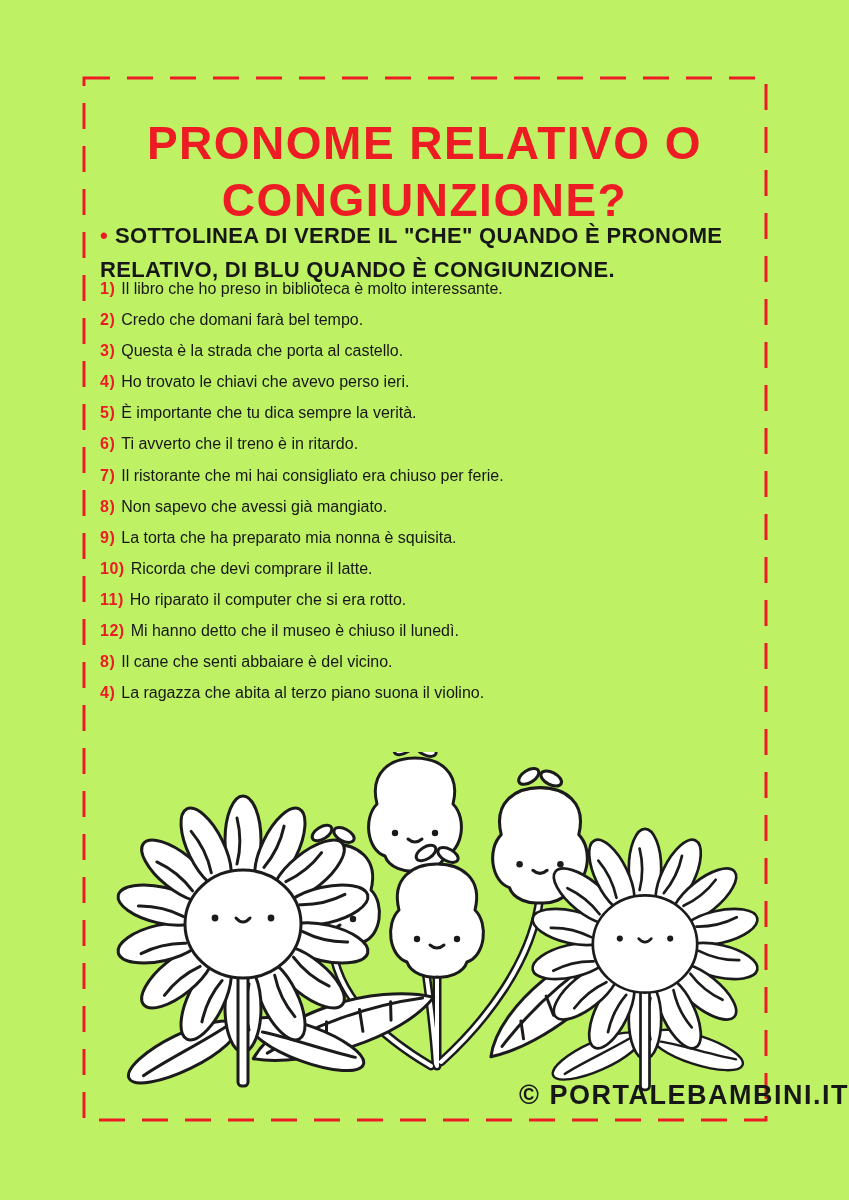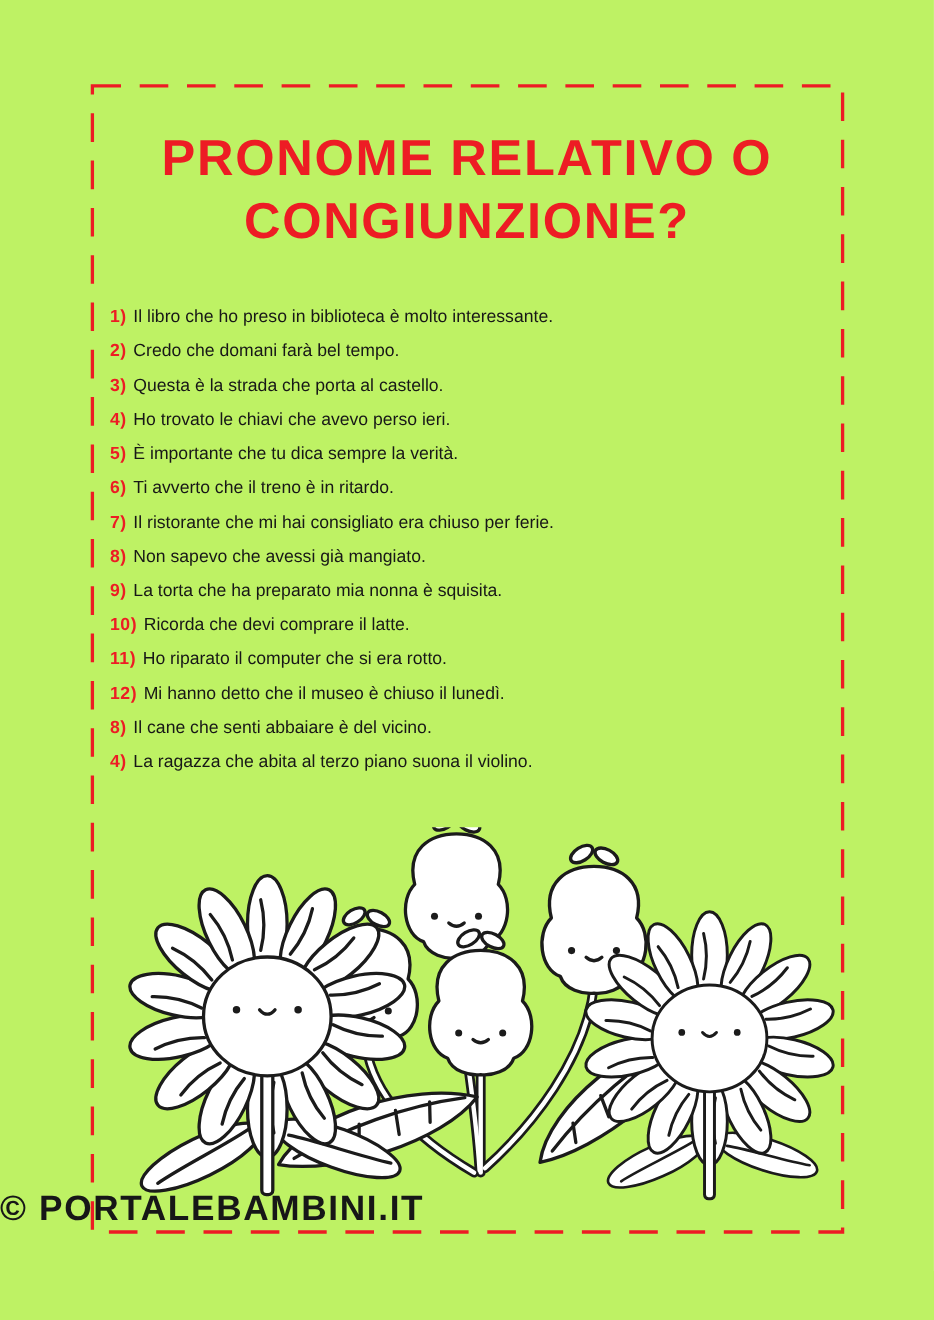--- a/index.html
+++ b/index.html
@@ -22,38 +22,39 @@
   }
   .instructions .bullet{ color:var(--red); font-weight:900; margin-right:7px; }
 
   .list{ position:absolute; top:273px; left:100px; width:672px; }
   .item{ font-size:16px; line-height:31.1px; color:var(--ink); white-space:nowrap; }
   .item .num{ color:var(--red); font-weight:800; margin-right:6px; letter-spacing:0.5px; }
 
   .art{ position:absolute; left:85px; top:752px; }
 
   .footer{
-    position:absolute; top:1080px; left:0; width:849px; text-align:left;
-    color:var(--ink); font-weight:900; font-size:32px; letter-spacing:1.5px;
+    position:absolute; top:1080px; left:0; width:849px; text-align:right;
+    color:var(--ink); font-weight:900; font-size:27px; letter-spacing:1.5px;
   }
 </style>
 </head>
 <body>
 
 <div class="page">
 
   <svg class="border-svg" width="849" height="1200">
     <rect x="84" y="78" width="682" height="1042" fill="none" stroke="#ed1c24" stroke-width="3" stroke-dasharray="26 17"></rect>
   </svg>
 
   <h1 class="title">
     <span class="tline">PRONOME RELATIVO O</span>
     <span class="tline">CONGIUNZIONE?</span>
   </h1>
 
+  <p class="instructions"><span class="bullet">•</span><span>SOTTOLINEA DI VERDE IL "CHE" QUANDO È PRONOME RELATIVO, DI BLU QUANDO È CONGIUNZIONE.</span></p>
 
   <div class="list">
       <div class="item"><span class="num">1)</span><span>Il libro che ho preso in biblioteca è molto interessante.</span></div>
       <div class="item"><span class="num">2)</span><span>Credo che domani farà bel tempo.</span></div>
       <div class="item"><span class="num">3)</span><span>Questa è la strada che porta al castello.</span></div>
       <div class="item"><span class="num">4)</span><span>Ho trovato le chiavi che avevo perso ieri.</span></div>
       <div class="item"><span class="num">5)</span><span>È importante che tu dica sempre la verità.</span></div>
       <div class="item"><span class="num">6)</span><span>Ti avverto che il treno è in ritardo.</span></div>
       <div class="item"><span class="num">7)</span><span>Il ristorante che mi hai consigliato era chiuso per ferie.</span></div>
       <div class="item"><span class="num">8)</span><span>Non sapevo che avessi già mangiato.</span></div>

